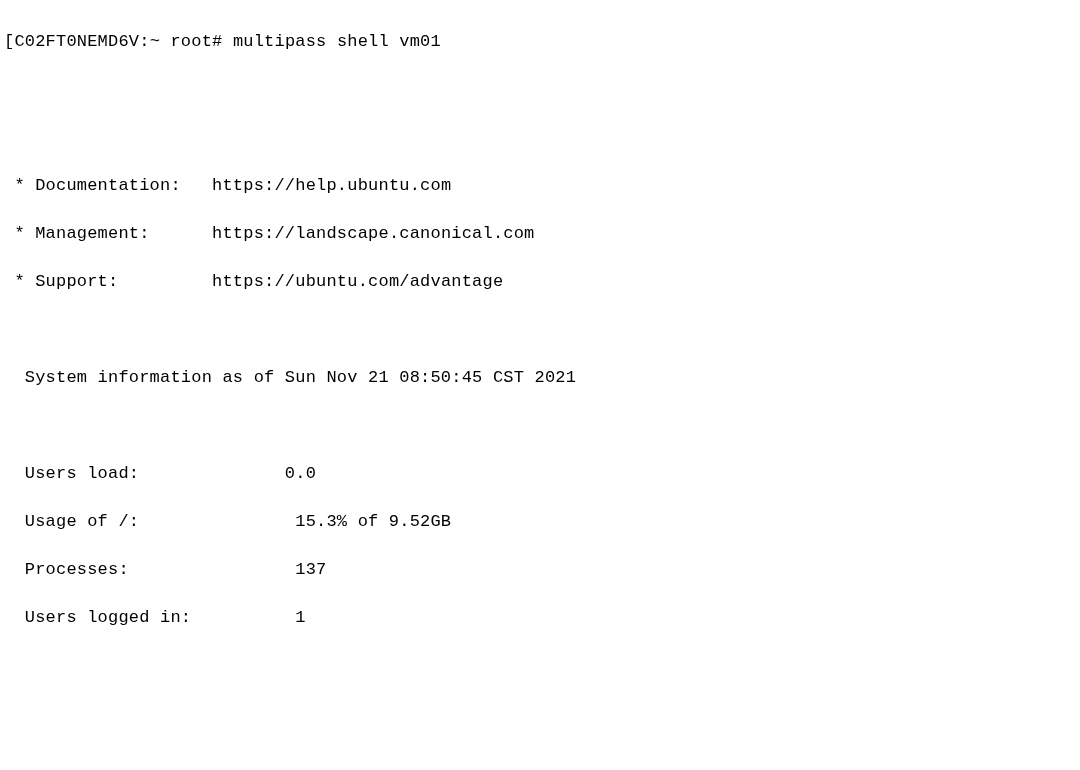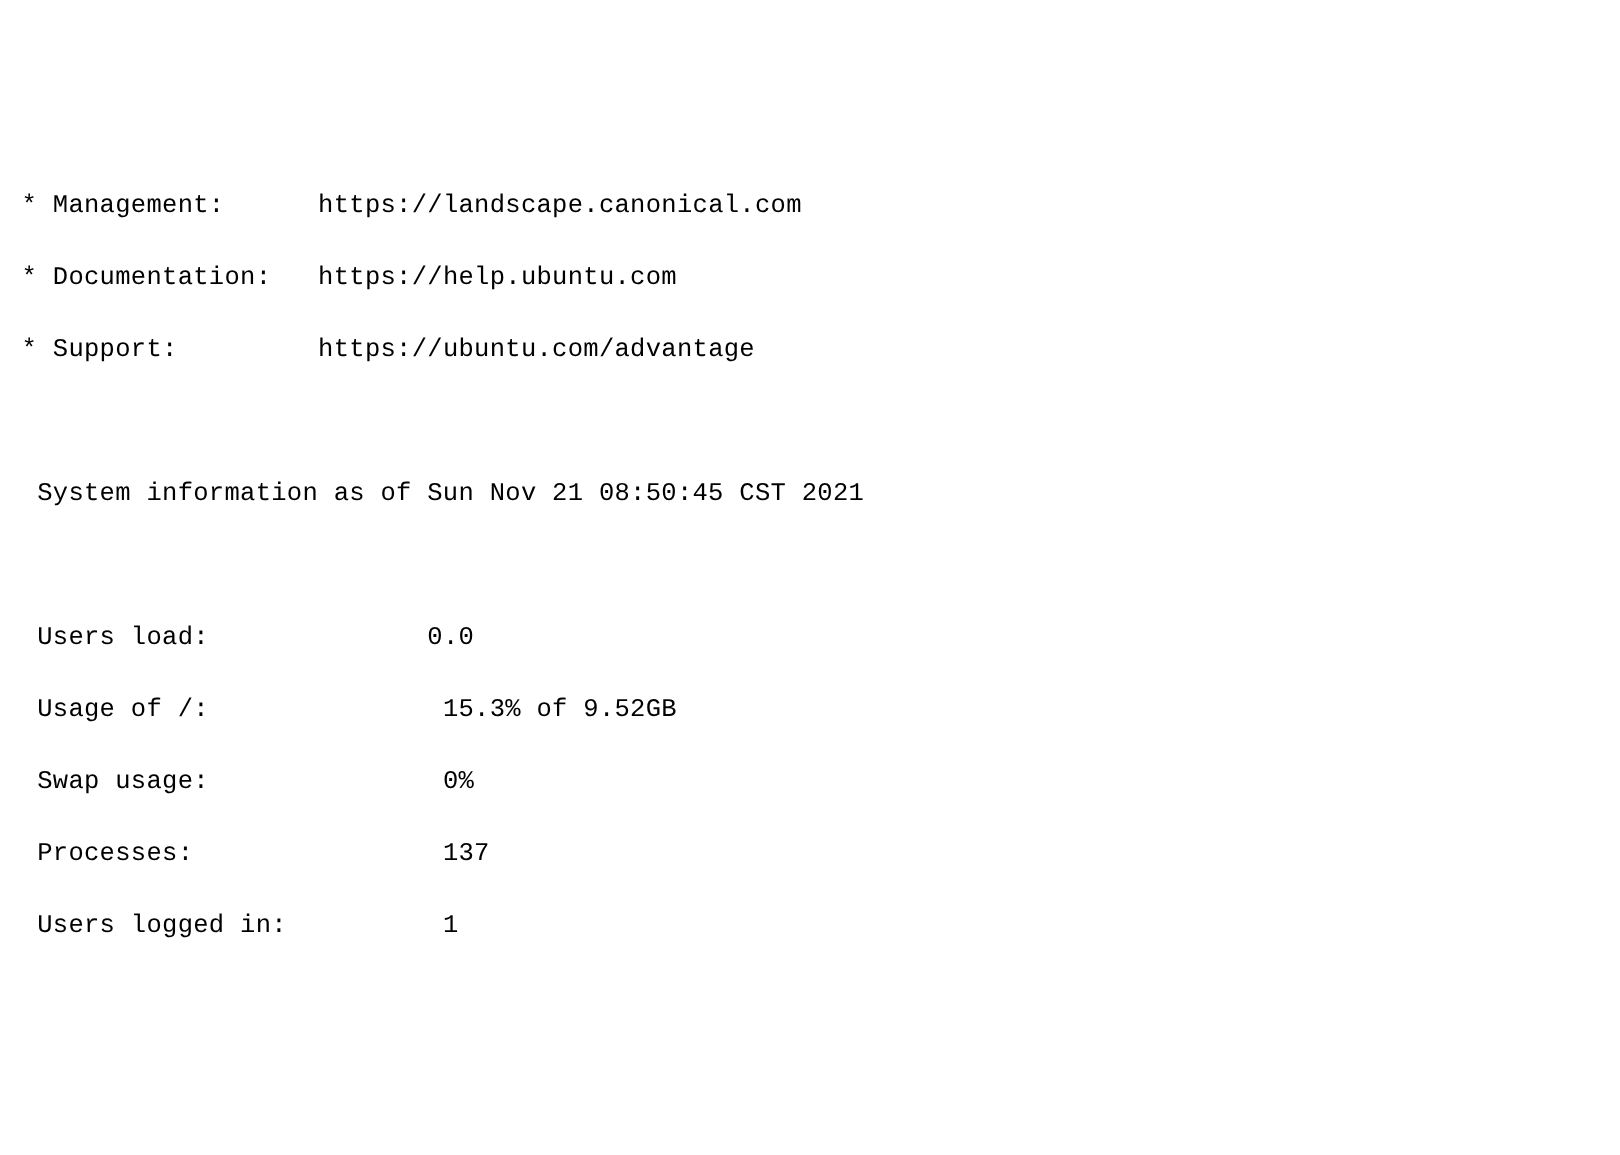--- a/index.html
+++ b/index.html
@@ -18,31 +18,31 @@
     white-space: pre;
     padding: 6px 0 0 4px;
     letter-spacing: 0.2px;
   }
   .row { white-space: pre; }
 </style>
 </head>
 <body>
 
 <div class="terminal">
+<div class="row"><span>[</span><span>C02FT0NEMD6V</span><span>:</span><span>~</span> <span>root#</span> <span>multipass shell vm01</span></div>
 <div class="row"> </div>
 <div class="row"> </div>
+<div class="row"><span id="doc-label"> * Documentation:   </span><span>https://help.ubuntu.com</span></div>
 <div class="row"><span id="mgmt-label"> * Management:      </span><span>https://landscape.canonical.com</span></div>
-<div class="row"><span id="doc-label"> * Documentation:   </span><span>https://help.ubuntu.com</span></div>
 <div class="row"><span id="support-label"> * Support:         </span><span>https://ubuntu.com/advantage</span></div>
 <div class="row"> </div>
 <div class="row">  System information as of Sun Nov 21 08:50:45 CST 2021</div>
 <div class="row"> </div>
 <div class="row"><span id="sys-load-label">  Users load:              </span><span>0.0</span></div>
 <div class="row"><span id="sys-usage-label">  Usage of /:               </span><span>15.3% of 9.52GB</span></div>
-<div class="row"><span id="sys-swap-label">  Swap usage:               </span><span>0%</span></div>
 <div class="row"><span id="sys-proc-label">  Processes:                </span><span>137</span></div>
 <div class="row"><span id="sys-users-label">  Users logged in:          </span><span>1</span></div>
 
 
 
 
 
 
 
 

